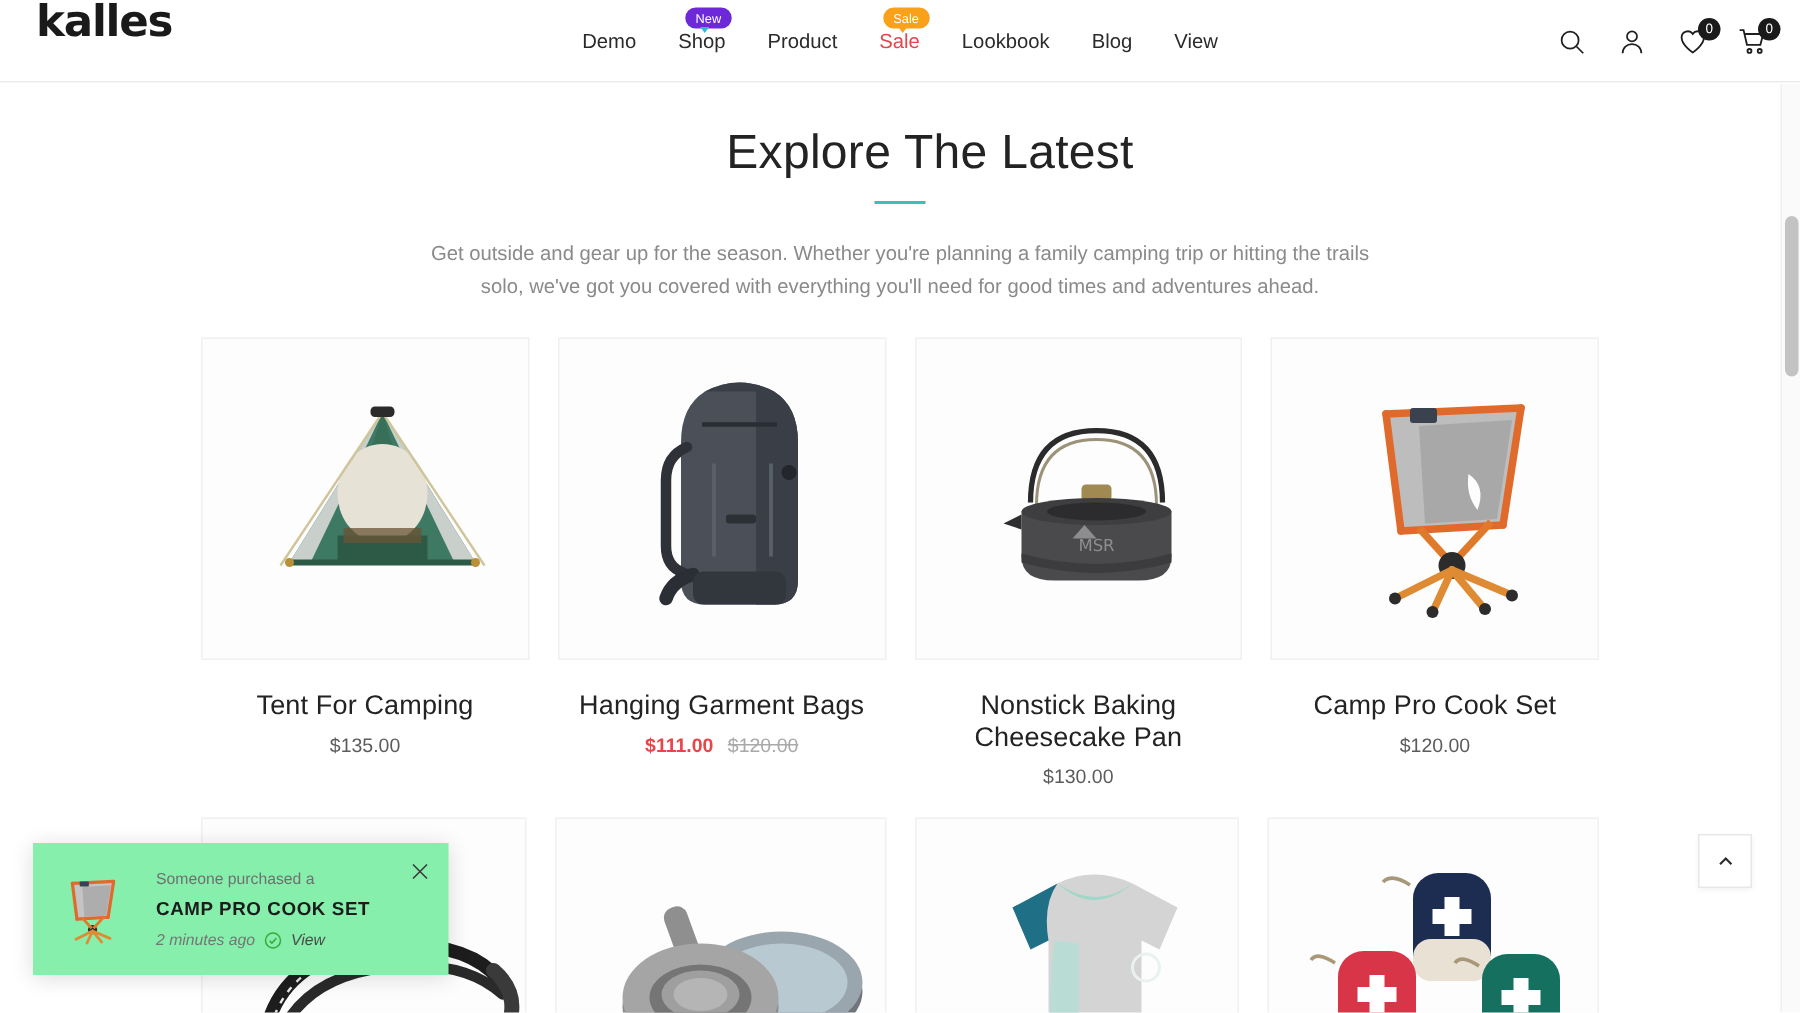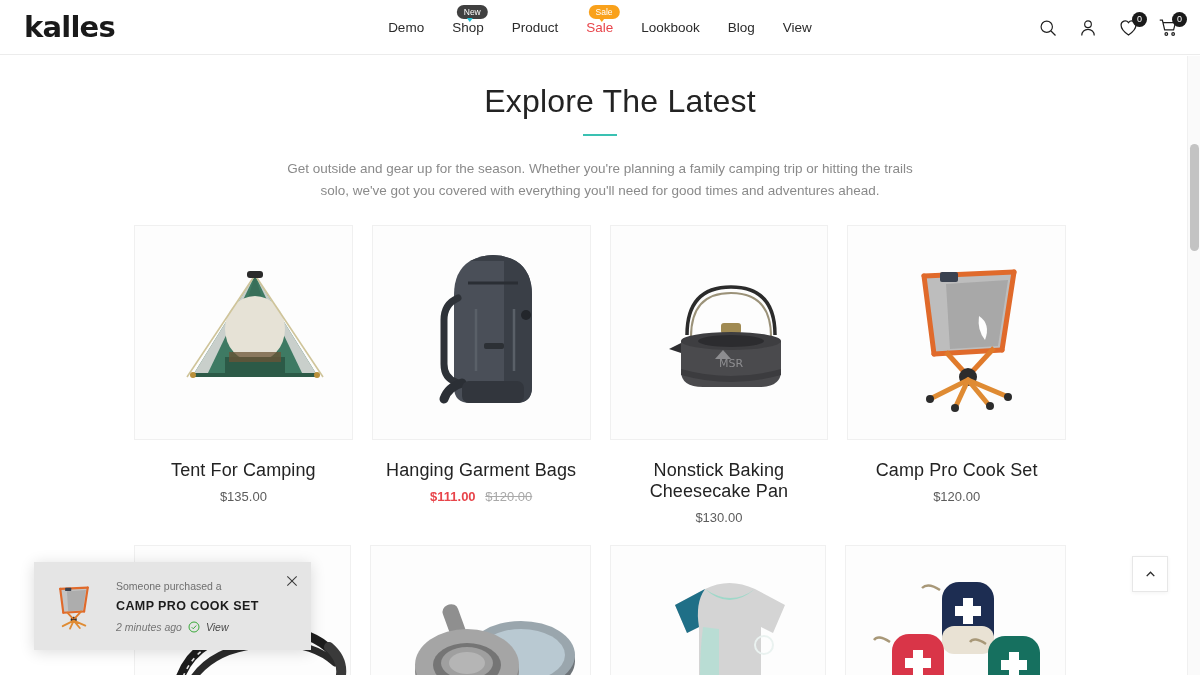--- a/index.html
+++ b/index.html
@@ -9,21 +9,21 @@
     background: #ffffff;
     font-family: "Liberation Sans", sans-serif;
     color: #222;
   }
   .page { position: relative; width: 1200px; height: 675px; background:#fff; }
 
   
   .header {
     position: relative;
     height: 55px;
-    display: flex; align-items: center;
+    display: flex; align-items: flex-start;
     padding: 0 22px 0 24px;
     border-bottom: 1px solid #ececec;
     background: #fff;
   }
   .logo {
     font-size: 29px; font-weight: 700; letter-spacing: -0.8px;
     color: #1a1a1a; line-height: 1;
     font-family: "DejaVu Sans", sans-serif;
   }
   .nav {
@@ -54,21 +54,21 @@
     white-space: nowrap;
   }
   .nav-badge::after {
     content: "";
     position: absolute;
     bottom: -3px; left: 10px;
     border-left: 3px solid transparent;
     border-right: 3px solid transparent;
     border-top: 4px solid currentColor;
   }
-  .badge-new { background: #404040; }
+  .badge-new { background: #6d28d9; }
   .badge-new::after { color: #25c0d5; }
   .badge-sale { background: #f9a11b; }
   .badge-sale::after { color: #f9a11b; }
 
   .head-icons {
     position: absolute; right: 20px; top: 0; height: 55px;
     display: flex; align-items: center; gap: 16px;
   }
   .icon-btn { position: relative; width: 24px; height: 24px; display: flex; align-items: center; justify-content: center; }
   .count-badge {
@@ -133,23 +133,23 @@
     text-align: center;
     font-size: 13px;
     color: #5c5c5c;
   }
   .p-price .sale { color: #e8454b; font-weight: 700; }
   .p-price .was { color: #a9a9a9; text-decoration: line-through; margin-left: 6px; }
 
   
   .popup {
     position: absolute;
-    left: 34px; bottom: 25px;
+    left: 22px; bottom: 25px;
     width: 277px; height: 88px;
-    background: #e5e5e5;
+    background: #86efac;
     box-shadow: 0 2px 14px rgba(0,0,0,0.14);
     display: flex; align-items: center;
     padding: 0 10px 0 12px;
     z-index: 40;
   }
   .popup-thumb { width: 56px; height: 62px; flex: 0 0 56px; display:flex; align-items:center; justify-content:center; }
   .popup-body { margin-left: 14px; flex: 1; }
   .popup-line1 { font-size: 10.5px; color: #6f6f6f; }
   .popup-title { font-size: 12.5px; font-weight: 700; color: #1c1c1c; margin-top: 7px; letter-spacing: 0.4px; }
   .popup-meta { margin-top: 8px; font-size: 10.5px; color: #757575; display: flex; align-items: center; gap: 6px; font-style: italic; }

